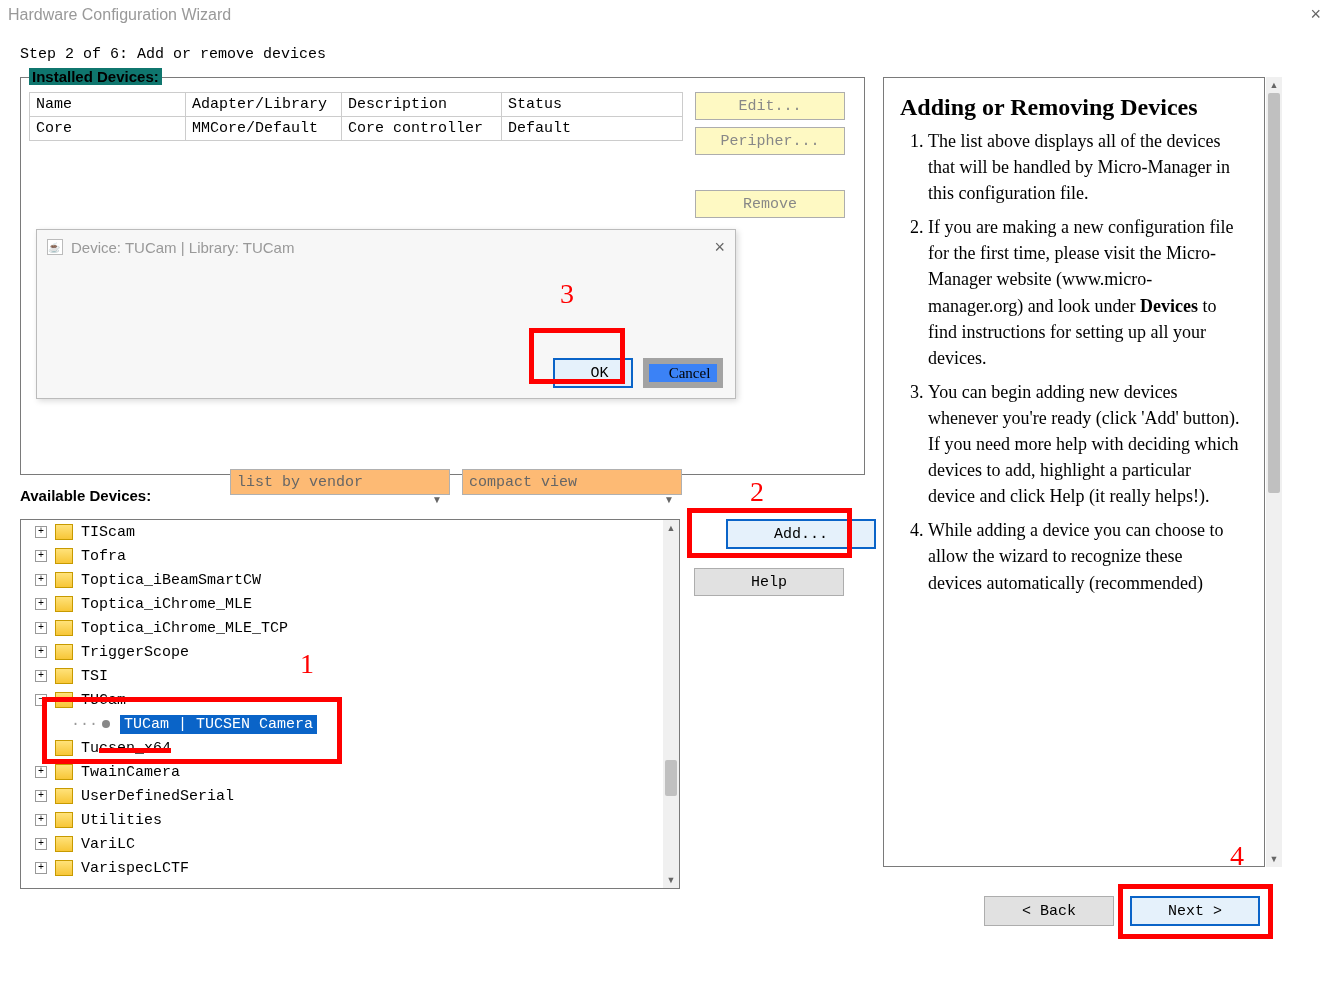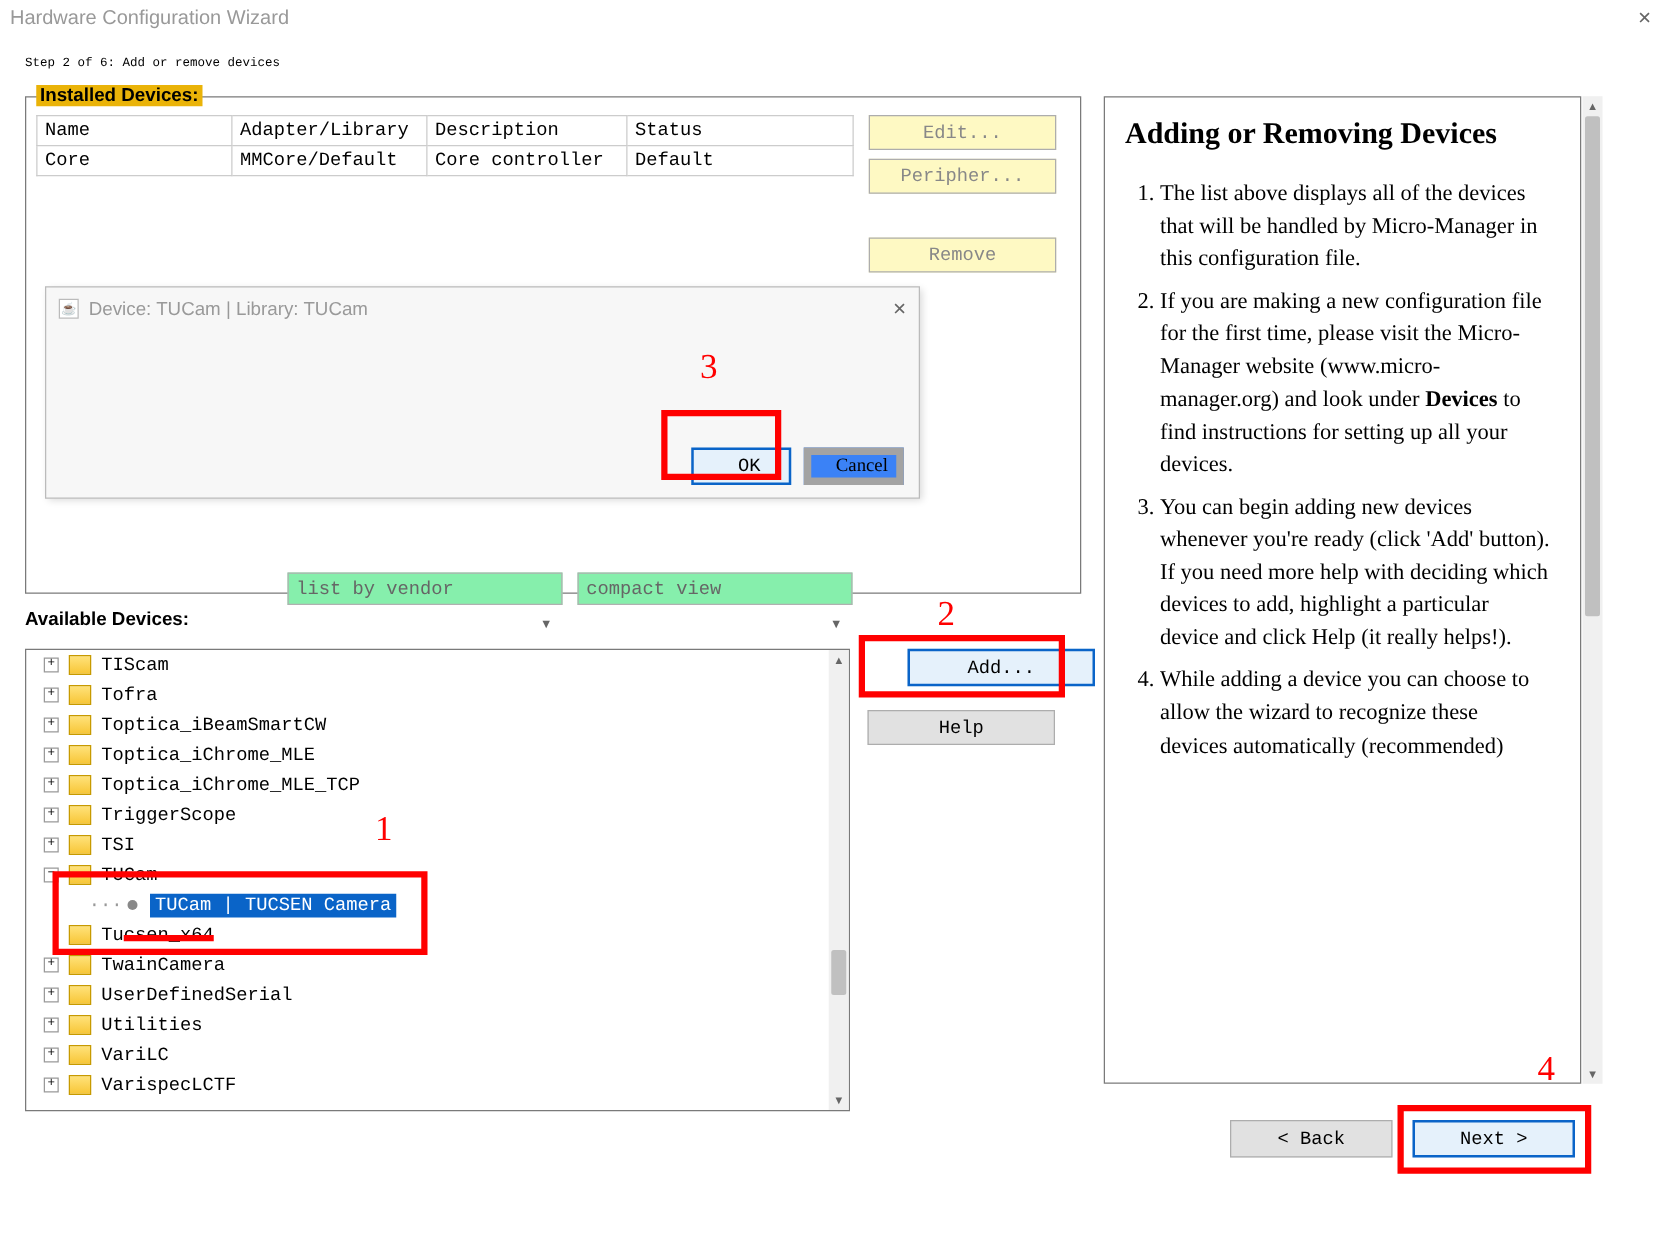--- a/index.html
+++ b/index.html
@@ -2,38 +2,38 @@
 <html><head>
 <meta charset="utf-8">
 <style>
 * { box-sizing: border-box; margin: 0; padding: 0; }
 body { font-family: "Tahoma", "Segoe UI", sans-serif; font-size: 13px; background: #fff; overflow: hidden; position: relative; width: 1329px; height: 991px; }
 
 
 .titlebar { position: absolute; top: 0; left: 0; right: 0; height: 30px; display: flex; align-items: center; padding: 0 8px; color: #999; font-size: 16px; }
 .titlebar .close-x { position: absolute; right: 8px; top: 4px; font-size: 18px; color: #666; cursor: pointer; }
 
-.step-line { position: absolute; top: 46px; left: 20px; font-family: "Courier New", monospace; font-size: 10px; color: #000; }
+.step-line { position: absolute; top: 46px; left: 20px; font-family: "Courier New", monospace; font-size: 15px; color: #000; }
 
 
 .installed-panel { position: absolute; left: 20px; top: 77px; width: 845px; height: 398px; border: 1px solid #7a7a7a; }
-.installed-title { position: absolute; left: 8px; top: -10px; background: #eab308; font-weight: bold; font-size: 15px; padding: 0 3px; }
+.installed-title { position: absolute; left: 8px; top: -10px; background: #0f766e; font-weight: bold; font-size: 15px; padding: 0 3px; }
 
 .installed-table { position: absolute; left: 8px; top: 14px; width: 654px; border: 1px solid #ccc; border-collapse: collapse; font-family: "Courier New", monospace; font-size: 15px; }
 .installed-table th, .installed-table td { border: 1px solid #ccc; padding: 3px 6px; text-align: left; font-weight: normal; }
 .installed-table th { background: #fff; }
 
 .side-btn { position: absolute; left: 674px; width: 150px; height: 28px; background: #fef9c3; border: 1px solid #adadad; font-family: "Courier New", monospace; font-size: 15px; color: #888; cursor: pointer; }
 .side-btn.edit { top: 14px; }
 .side-btn.peripher { top: 49px; }
 .side-btn.remove { top: 112px; }
 
 
 .avail-title { position: absolute; left: 20px; top: 487px; font-weight: bold; font-size: 15px; }
-.combo { position: absolute; top: 458px; height: 26px; border: 1px solid #b0b0b0; background: #86efac; font-family: "Courier New", monospace; font-size: 15px; padding: 0 24px 0 6px; color: #666; appearance: none; }
+.combo { position: absolute; top: 469px; height: 26px; border: 1px solid #b0b0b0; background: #fdba74; font-family: "Courier New", monospace; font-size: 15px; padding: 0 24px 0 6px; color: #666; appearance: none; }
 .combo1 { left: 230px; width: 220px; }
 .combo2 { left: 462px; width: 220px; }
 .combo-arrow { position: absolute; pointer-events: none; font-size: 10px; top: 494px; color: #666; }
 .combo-arrow.a1 { left: 432px; }
 .combo-arrow.a2 { left: 664px; }
 
 .tree-box { position: absolute; left: 20px; top: 519px; width: 660px; height: 370px; border: 1px solid #7a7a7a; overflow: hidden; }
 .tree-inner { position: absolute; left: 0; top: 0; right: 16px; bottom: 0; overflow: hidden; }
 .tree-row { height: 24px; display: flex; align-items: center; font-family: "Courier New", monospace; font-size: 15px; white-space: nowrap; }
 .tree-row .expander { width: 12px; height: 12px; border: 1px solid #999; display: inline-flex; align-items: center; justify-content: center; font-size: 10px; margin: 0 8px 0 14px; line-height: 1; }
@@ -49,21 +49,21 @@
 .tree-scroll-v .arrow { position: absolute; left: 0; width: 16px; height: 16px; display:flex; align-items:center; justify-content:center; font-size:9px; color:#666; }
 .tree-scroll-v .arrow.up { top: 0; }
 .tree-scroll-v .arrow.down { bottom: 0; }
 .tree-scroll-v .thumb { position: absolute; left: 2px; width: 12px; top: 240px; height: 36px; background: #c0c0c0; border-radius: 2px; }
 
 .add-btn { position: absolute; left: 694px; top: 519px; width: 150px; height: 30px; background: #e5f1fb; border: 2px solid #0a64c8; font-family: "Courier New", monospace; font-size: 15px; cursor: pointer; margin-left: 32px; }
 .help-btn { position: absolute; left: 694px; top: 568px; width: 150px; height: 28px; background: #e1e1e1; border: 1px solid #adadad; font-family: "Courier New", monospace; font-size: 15px; cursor: pointer; }
 
 
 .help-panel { position: absolute; left: 883px; top: 77px; width: 382px; height: 790px; border: 1px solid #7a7a7a; padding: 16px 24px 16px 16px; overflow: hidden; font-family: "Times New Roman", serif; font-size: 18px; }
-.help-panel h2 { font-size: 24px; font-weight: bold; margin-bottom: 20px; }
+.help-panel h2 { font-size: 24px; font-weight: bold; margin-bottom: 7px; }
 .help-panel ol { margin-left: 28px; }
 .help-panel li { margin-bottom: 8px; line-height: 1.45; }
 .help-panel b { font-weight: bold; }
 .help-scroll-outer { position: absolute; left: 1266px; top: 77px; width: 16px; height: 790px; background: #f0f0f0; }
 .help-scroll-outer .arrow { position: absolute; left:0; width:16px; height:16px; display:flex;align-items:center;justify-content:center;font-size:9px;color:#666; }
 .help-scroll-outer .arrow.up { top:0; } .help-scroll-outer .arrow.down { bottom:0; }
 .help-scroll-outer .thumb { position:absolute; left:2px; width:12px; top:16px; height:400px; background:#c0c0c0; border-radius:2px; }
 
 
 .nav-btn { position: absolute; top: 896px; width: 130px; height: 30px; font-family: "Courier New", monospace; font-size: 15px; cursor: pointer; }

